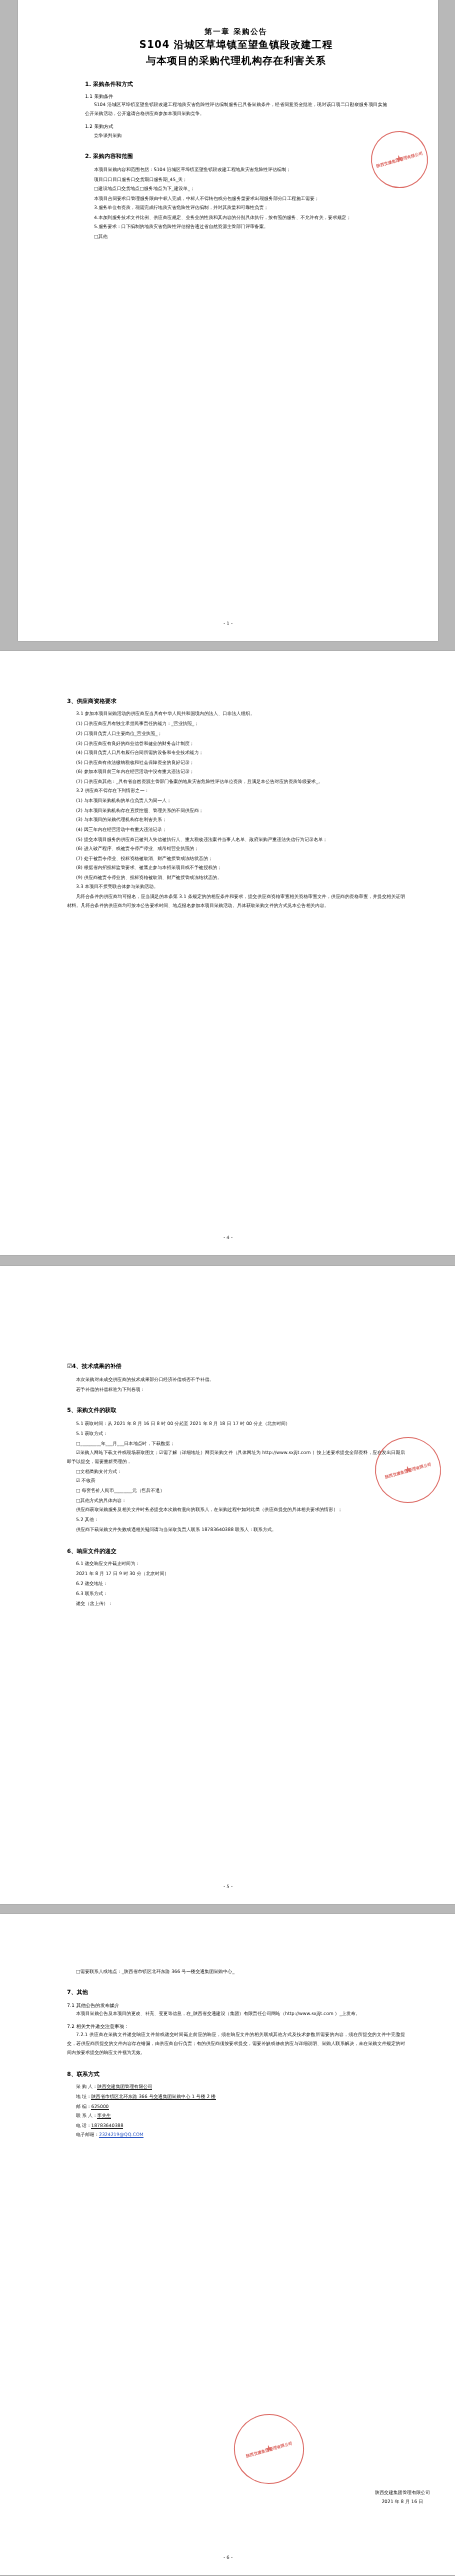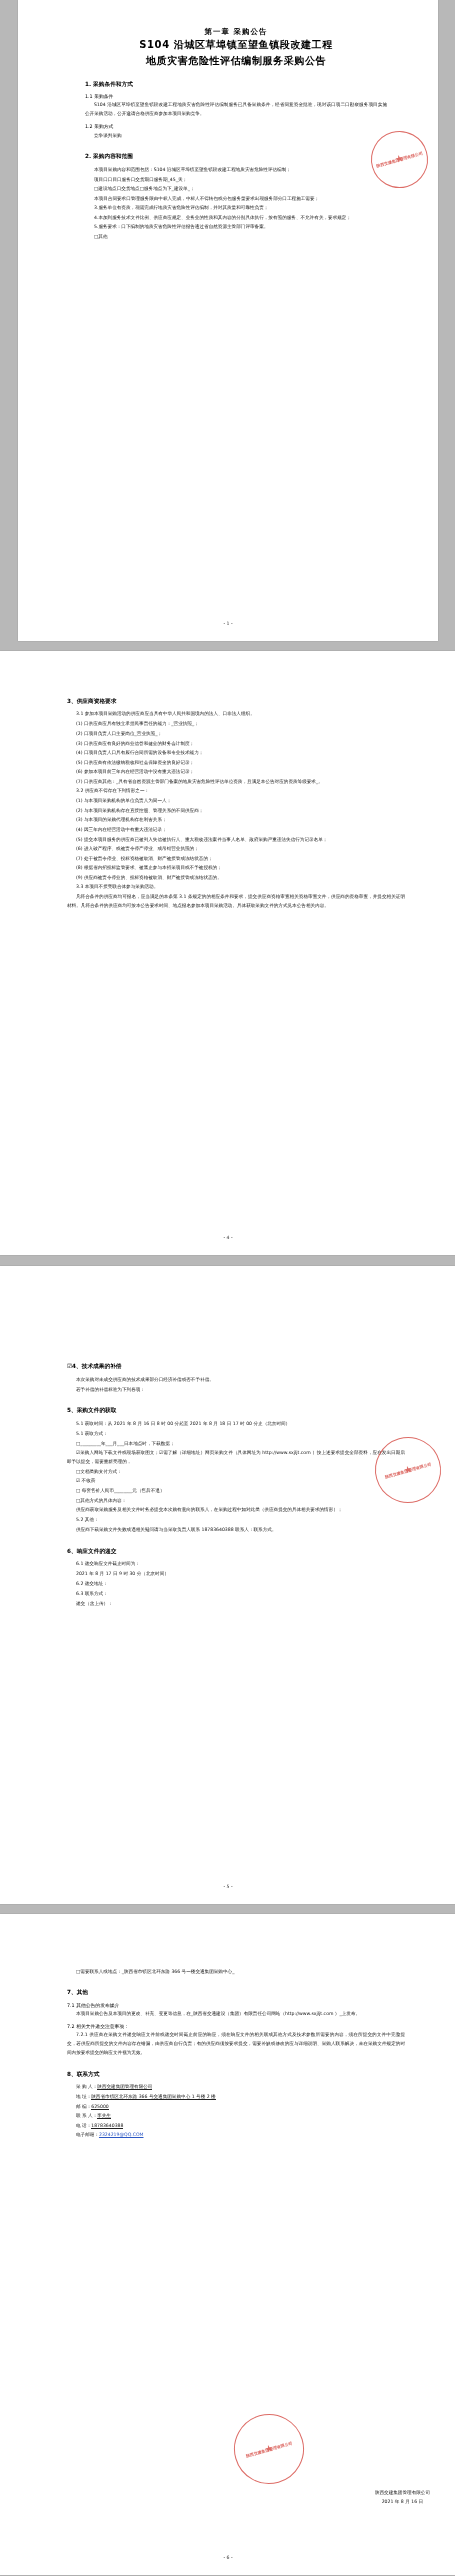--- a/index.html
+++ b/index.html
@@ -35,21 +35,21 @@
 </head>
 <body>
 
 <div class="doc">
 
   <div class="page p1">
     <div class="inner">
       <div class="title-block">
         <div class="t1">第一章  采购公告</div>
         <div class="t2">S104 沿城区草埠镇至望鱼镇段改建工程</div>
-        <div class="t2">地质灾害危险性评估编制服务采购公告</div>
+        <div class="t2">与本项目的采购代理机构存在利害关系</div>
       </div>
 
       <div class="h2">1. 采购条件和方式</div>
       <div class="h3">1.1 采购条件</div>
       <p class="l ind">S104 沿城区草埠镇至望鱼镇段改建工程地质灾害危险性评估编制服务已具备采购条件，经省同意资金批准，现对该口项二口勘察服务项目实施公开采购活动，公开邀请合格供应商参加本项目采购竞争。</p>
       <div class="h3">1.2 采购方式</div>
       <p class="l ind">竞争谈判采购</p>
 
       <div class="h2">2. 采购内容和范围</div>
       <p class="l ind">本项目采购内容和范围包括：S104 沿城区草埠镇至望鱼镇段改建工程地质灾害危险性评估编制；</p>

